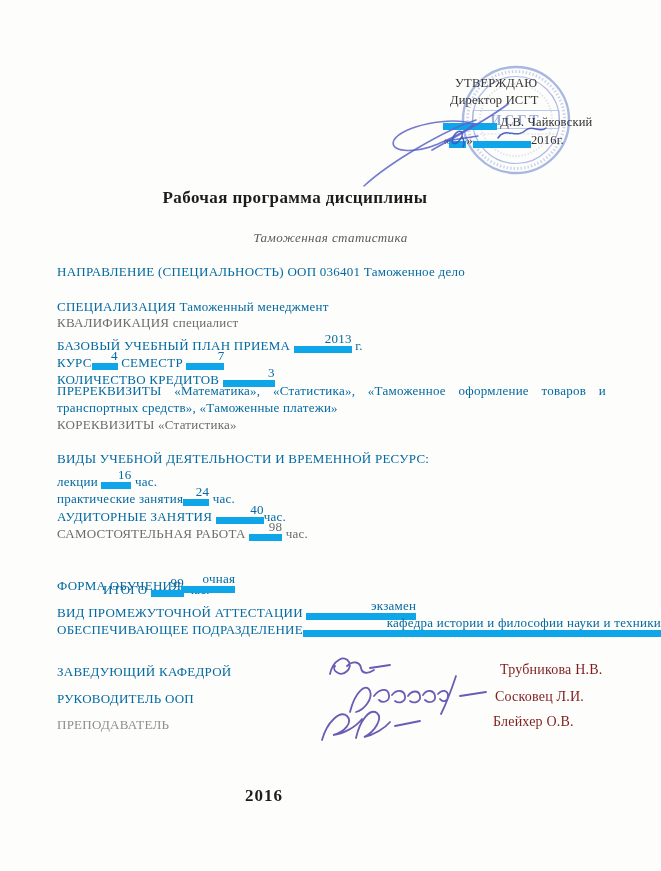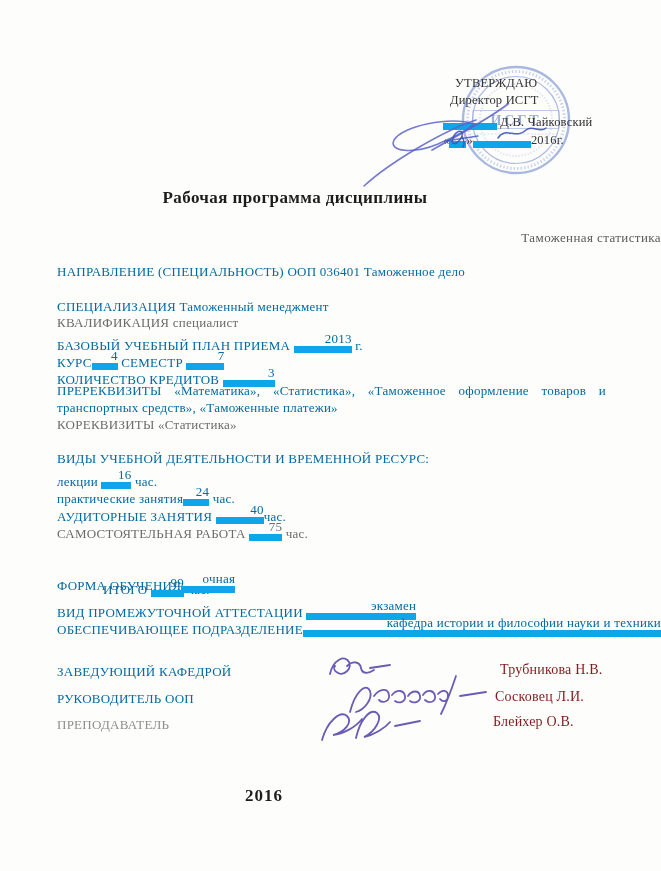--- a/index.html
+++ b/index.html
@@ -20,21 +20,21 @@
   }
   .faded{color:#8e8e8e;font-family:Liberation Serif, serif;}
   .semifade{color:#6b6b6b;}
   .doc-title{
     position:absolute;top:188px;left:0;width:590px;
     text-align:center;font-weight:bold;font-size:17px;color:#1c1c1c;
     letter-spacing:.4px;
   }
   .doc-subtitle{
     position:absolute;top:230px;left:0;width:661px;
-    text-align:right;font-size:13px;color:#5a5a5a;letter-spacing:.4px;
+    text-align:center;font-size:13px;color:#5a5a5a;letter-spacing:.4px;font-style:italic;
   }
   .fill{
     display:inline-block;
     border-bottom:7px solid #0ea5e9;
     text-align:right;
     vertical-align:bottom;
     line-height:14px;height:14px;
   }
   .justified{
     width:549px;
@@ -147,21 +147,21 @@
     <span>час.</span>
   </div>
 
   <div class="line" style="top:503px;">
     <span>АУДИТОРНЫЕ ЗАНЯТИЯ</span>
     <span class="fill" style="width:48px;">40</span><span>час.</span>
   </div>
 
   <div class="line semifade" style="top:520px;">
     <span>САМОСТОЯТЕЛЬНАЯ РАБОТА</span>
-    <span class="fill" style="width:33px;">75</span>
+    <span class="fill" style="width:33px;">98</span>
     <span>час.</span>
   </div>
 
   <div class="line" style="top:576px;margin-left:46px;">
     <span>ИТОГО</span>
     <span class="fill" style="width:33px;">99</span>
     <span>час.</span>
   </div>
 
   <div class="line" style="top:572px;">

